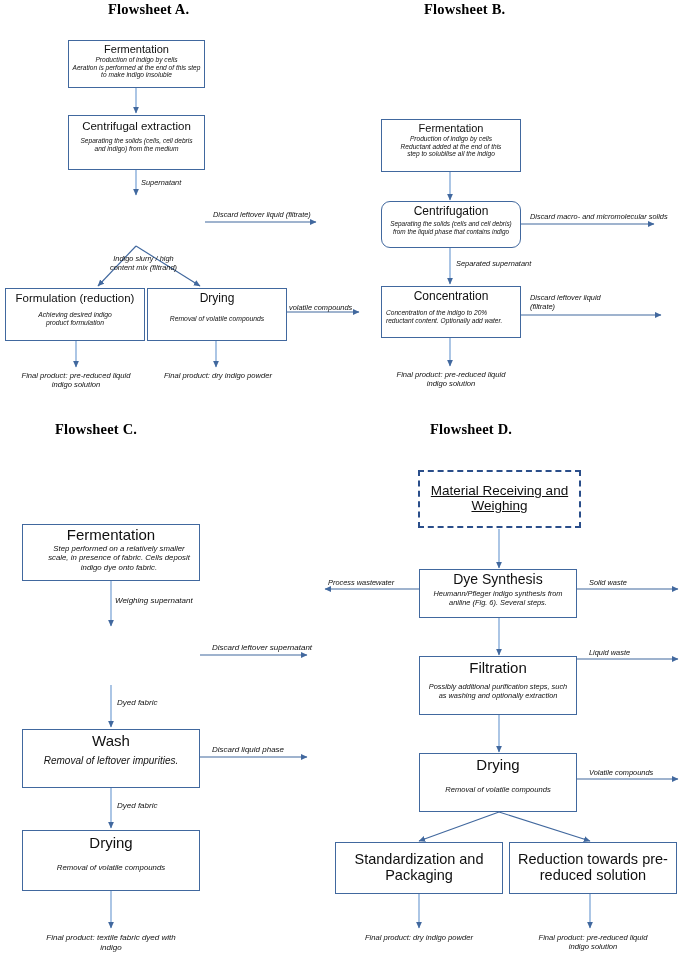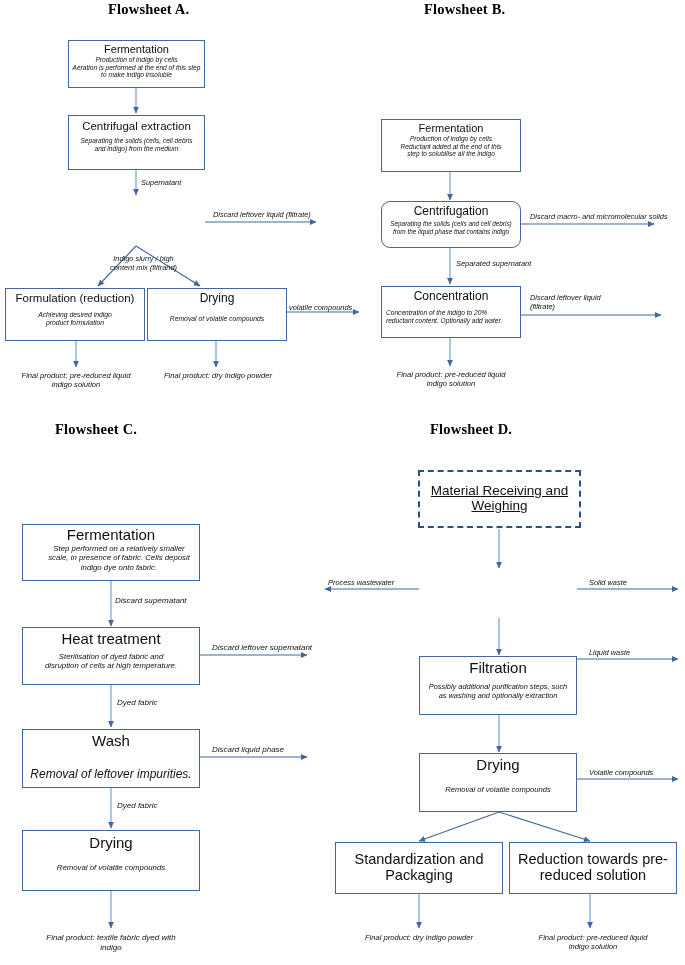--- a/index.html
+++ b/index.html
@@ -213,35 +213,30 @@
 
   <div class="sheet-title" style="left:55px; top:421px;">Flowsheet C.</div>
 
   <div class="node" style="left:22px; top:524px; width:178px; height:57px; padding-top:2px;">
     <div class="title" style="font-size:15px;">Fermentation</div>
     <div class="sub" style="font-size:7.8px; margin-top:1px;margin-left:16px;">Step performed on a relatively smaller
 scale, in presence of fabric. Cells deposit
 indigo dye onto fabric.</div>
   </div>
 
-  <div class="edge-label" style="left:115px; top:596px; font-size:8px;">Discard supernatant</div>
-
-  <div class="node" style="left:22px; top:627px; width:178px; height:58px; padding-top:3px;">
-    <div class="title" style="font-size:15px;">Heat treatment</div>
-    <div class="sub" style="font-size:7.8px; margin-top:5px;">Sterilisation of dyed fabric and
-disruption of cells at high temperature.</div>
-  </div>
+  <div class="edge-label" style="left:115px; top:596px; font-size:8px;">Weighing supernatant</div>
+
 
   <div class="edge-label" style="left:212px; top:643px; font-size:8px;">Discard leftover supernatant</div>
 
   <div class="edge-label" style="left:117px; top:698px; font-size:8px;">Dyed fabric</div>
 
   <div class="node" style="left:22px; top:729px; width:178px; height:59px; padding-top:3px;">
     <div class="title" style="font-size:15px;">Wash</div>
-    <div class="sub" style="font-size:12px; margin-top:18px;text-align:right;">Removal of leftover impurities.</div>
+    <div class="sub" style="font-size:10px; margin-top:6px;text-align:right;">Removal of leftover impurities.</div>
   </div>
 
   <div class="edge-label" style="left:212px; top:745px; font-size:8px;">Discard liquid phase</div>
 
   <div class="edge-label" style="left:117px; top:801px; font-size:8px;">Dyed fabric</div>
 
   <div class="node" style="left:22px; top:830px; width:178px; height:61px; padding-top:4px;">
     <div class="title" style="font-size:15px;">Drying</div>
     <div class="sub" style="font-size:7.8px; margin-top:12px;">Removal of volatile compounds</div>
   </div>
@@ -249,20 +244,25 @@
   <div class="final-label" style="left:21px; top:933px; width:180px; font-size:8px;">Final product: textile fabric dyed with
 indigo</div>
 
   <div class="sheet-title" style="left:430px; top:421px;">Flowsheet D.</div>
 
   <div class="node dashed" style="left:418px; top:470px; width:163px; height:58px; justify-content:center;">
     <div class="title" style="font-size:13.5px;text-decoration:underline;">Material Receiving and
 Weighing</div>
   </div>
 
+  <div class="node" style="left:419px; top:569px; width:158px; height:49px; padding-top:2px;">
+    <div class="title" style="font-size:14px;">Dye Synthesis</div>
+    <div class="sub" style="font-size:7.4px; margin-top:3px;">Heumann/Pfleger indigo synthesis from
+aniline (Fig. 6). Several steps.</div>
+  </div>
 
   <div class="edge-label" style="left:328px; top:578px;">Process wastewater</div>
 
   <div class="edge-label" style="left:589px; top:578px;">Solid waste</div>
 
   <div class="node" style="left:419px; top:656px; width:158px; height:59px; padding-top:3px;">
     <div class="title" style="font-size:15px;">Filtration</div>
     <div class="sub" style="font-size:7.4px; margin-top:7px;">Possibly additional purification steps, such
 as washing and  optionally extraction</div>
   </div>

